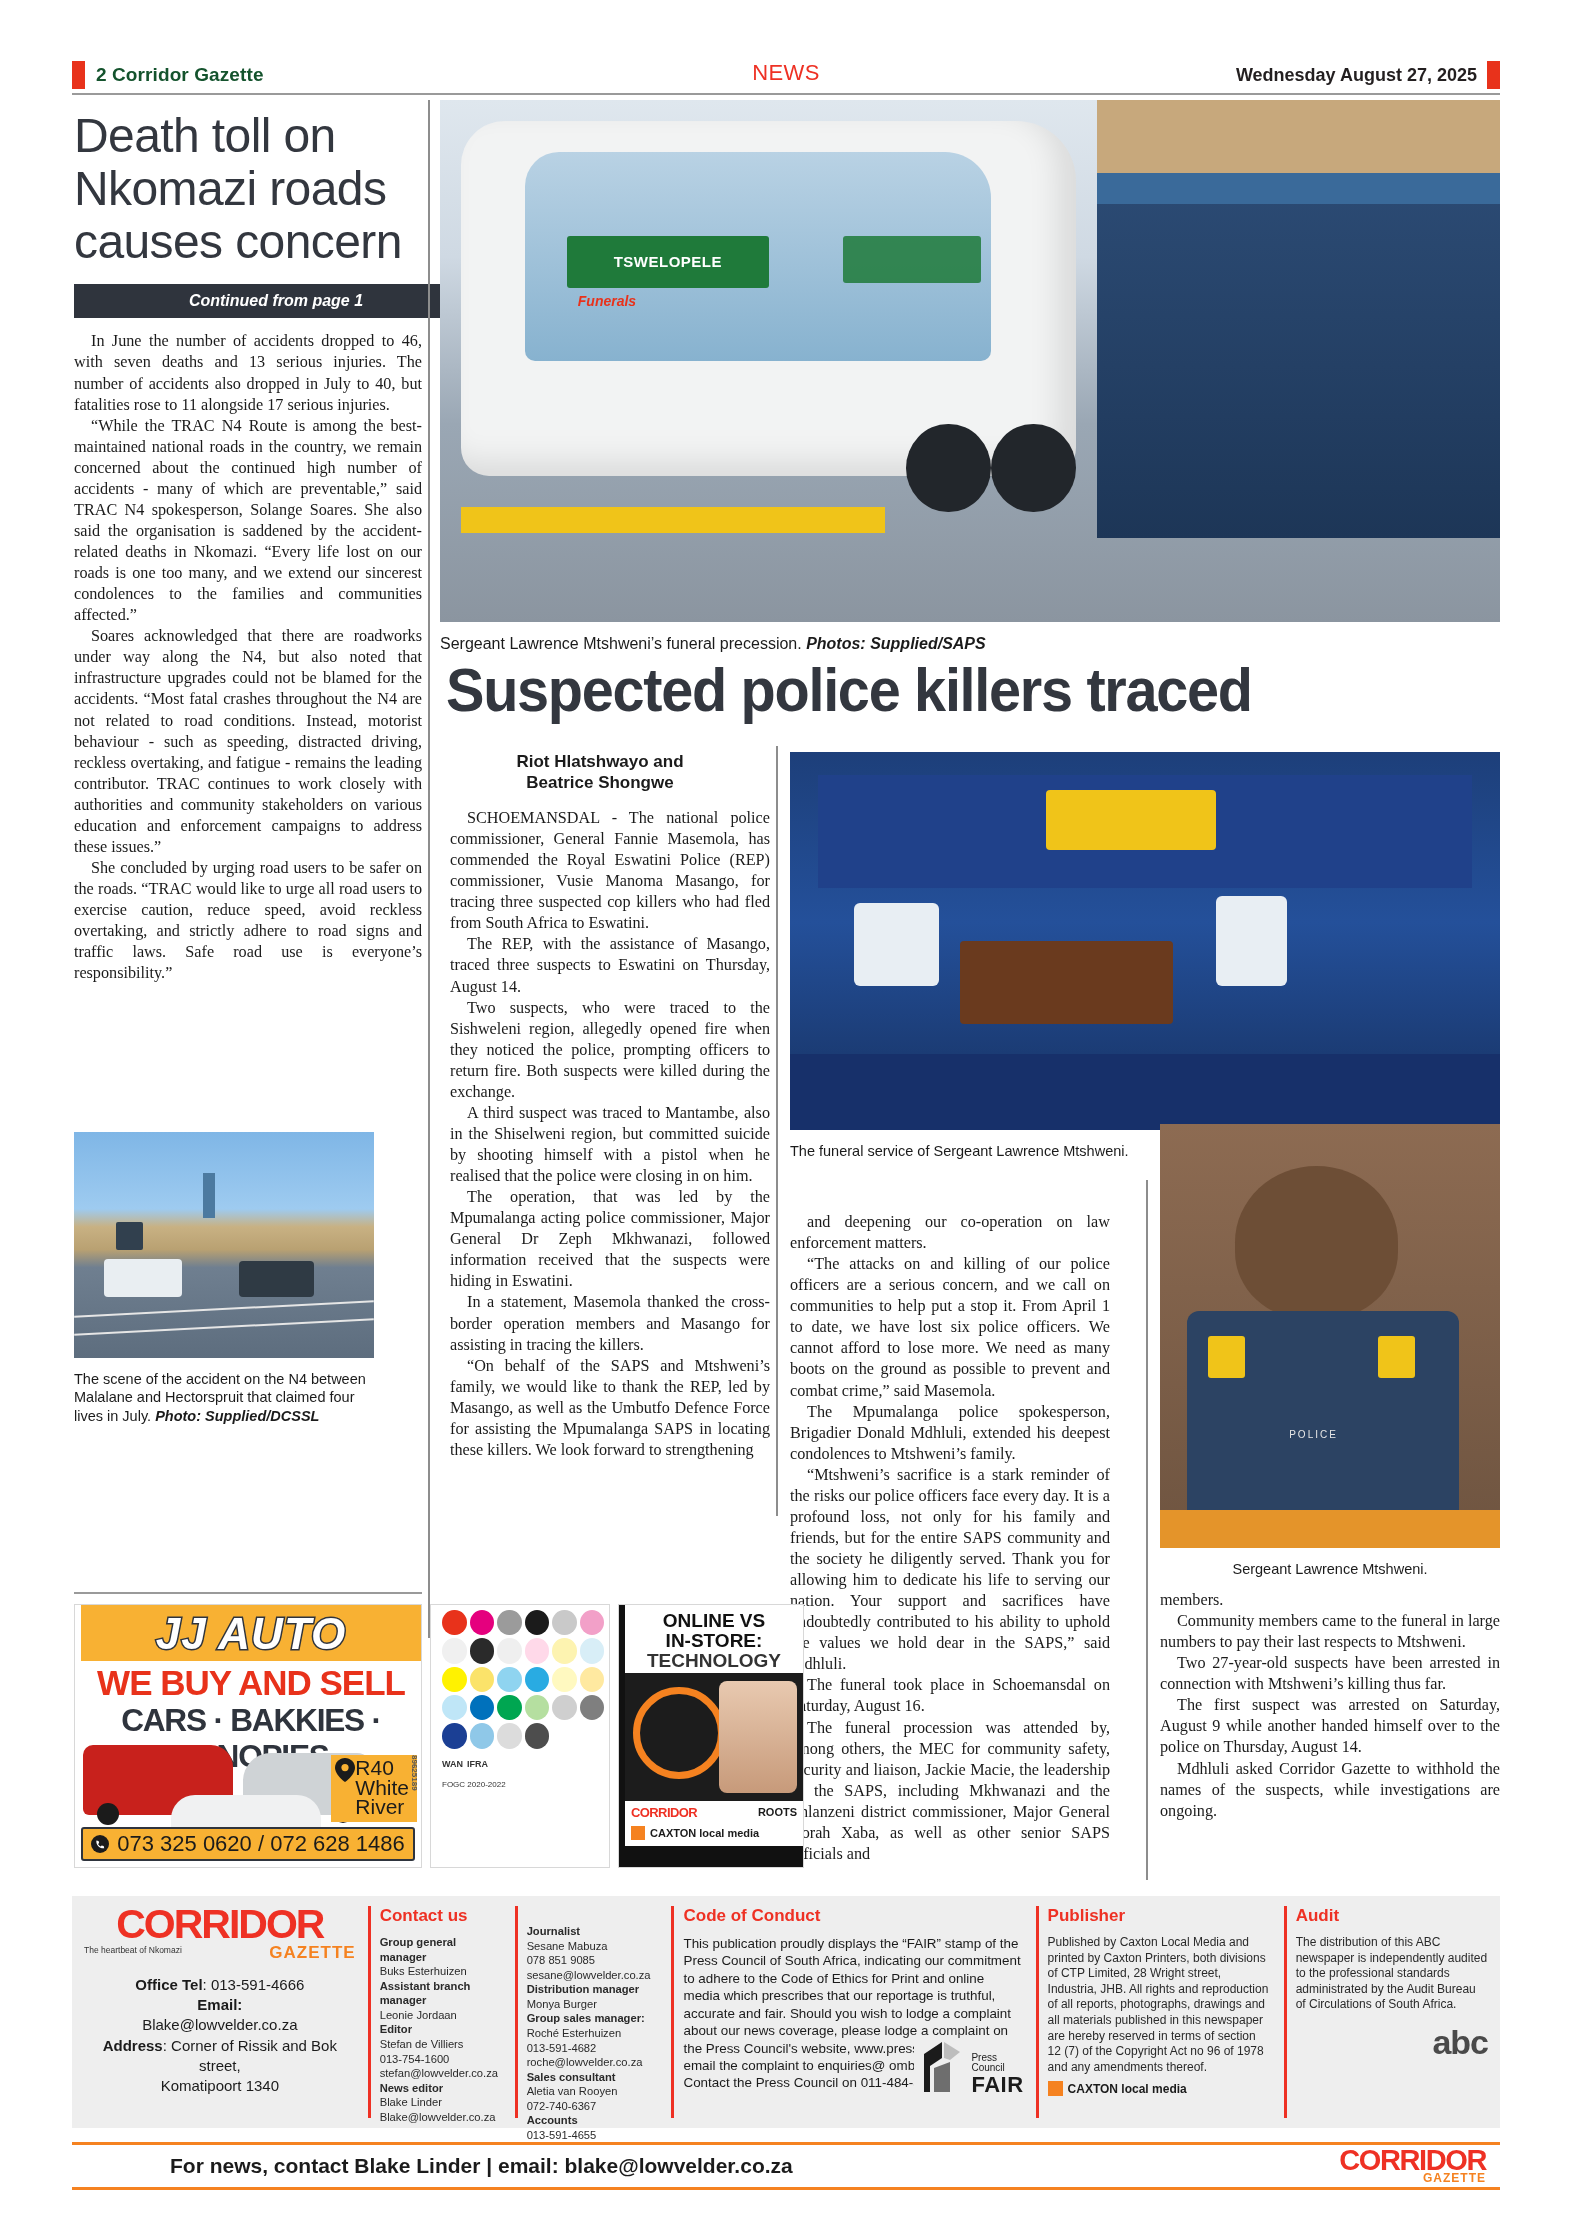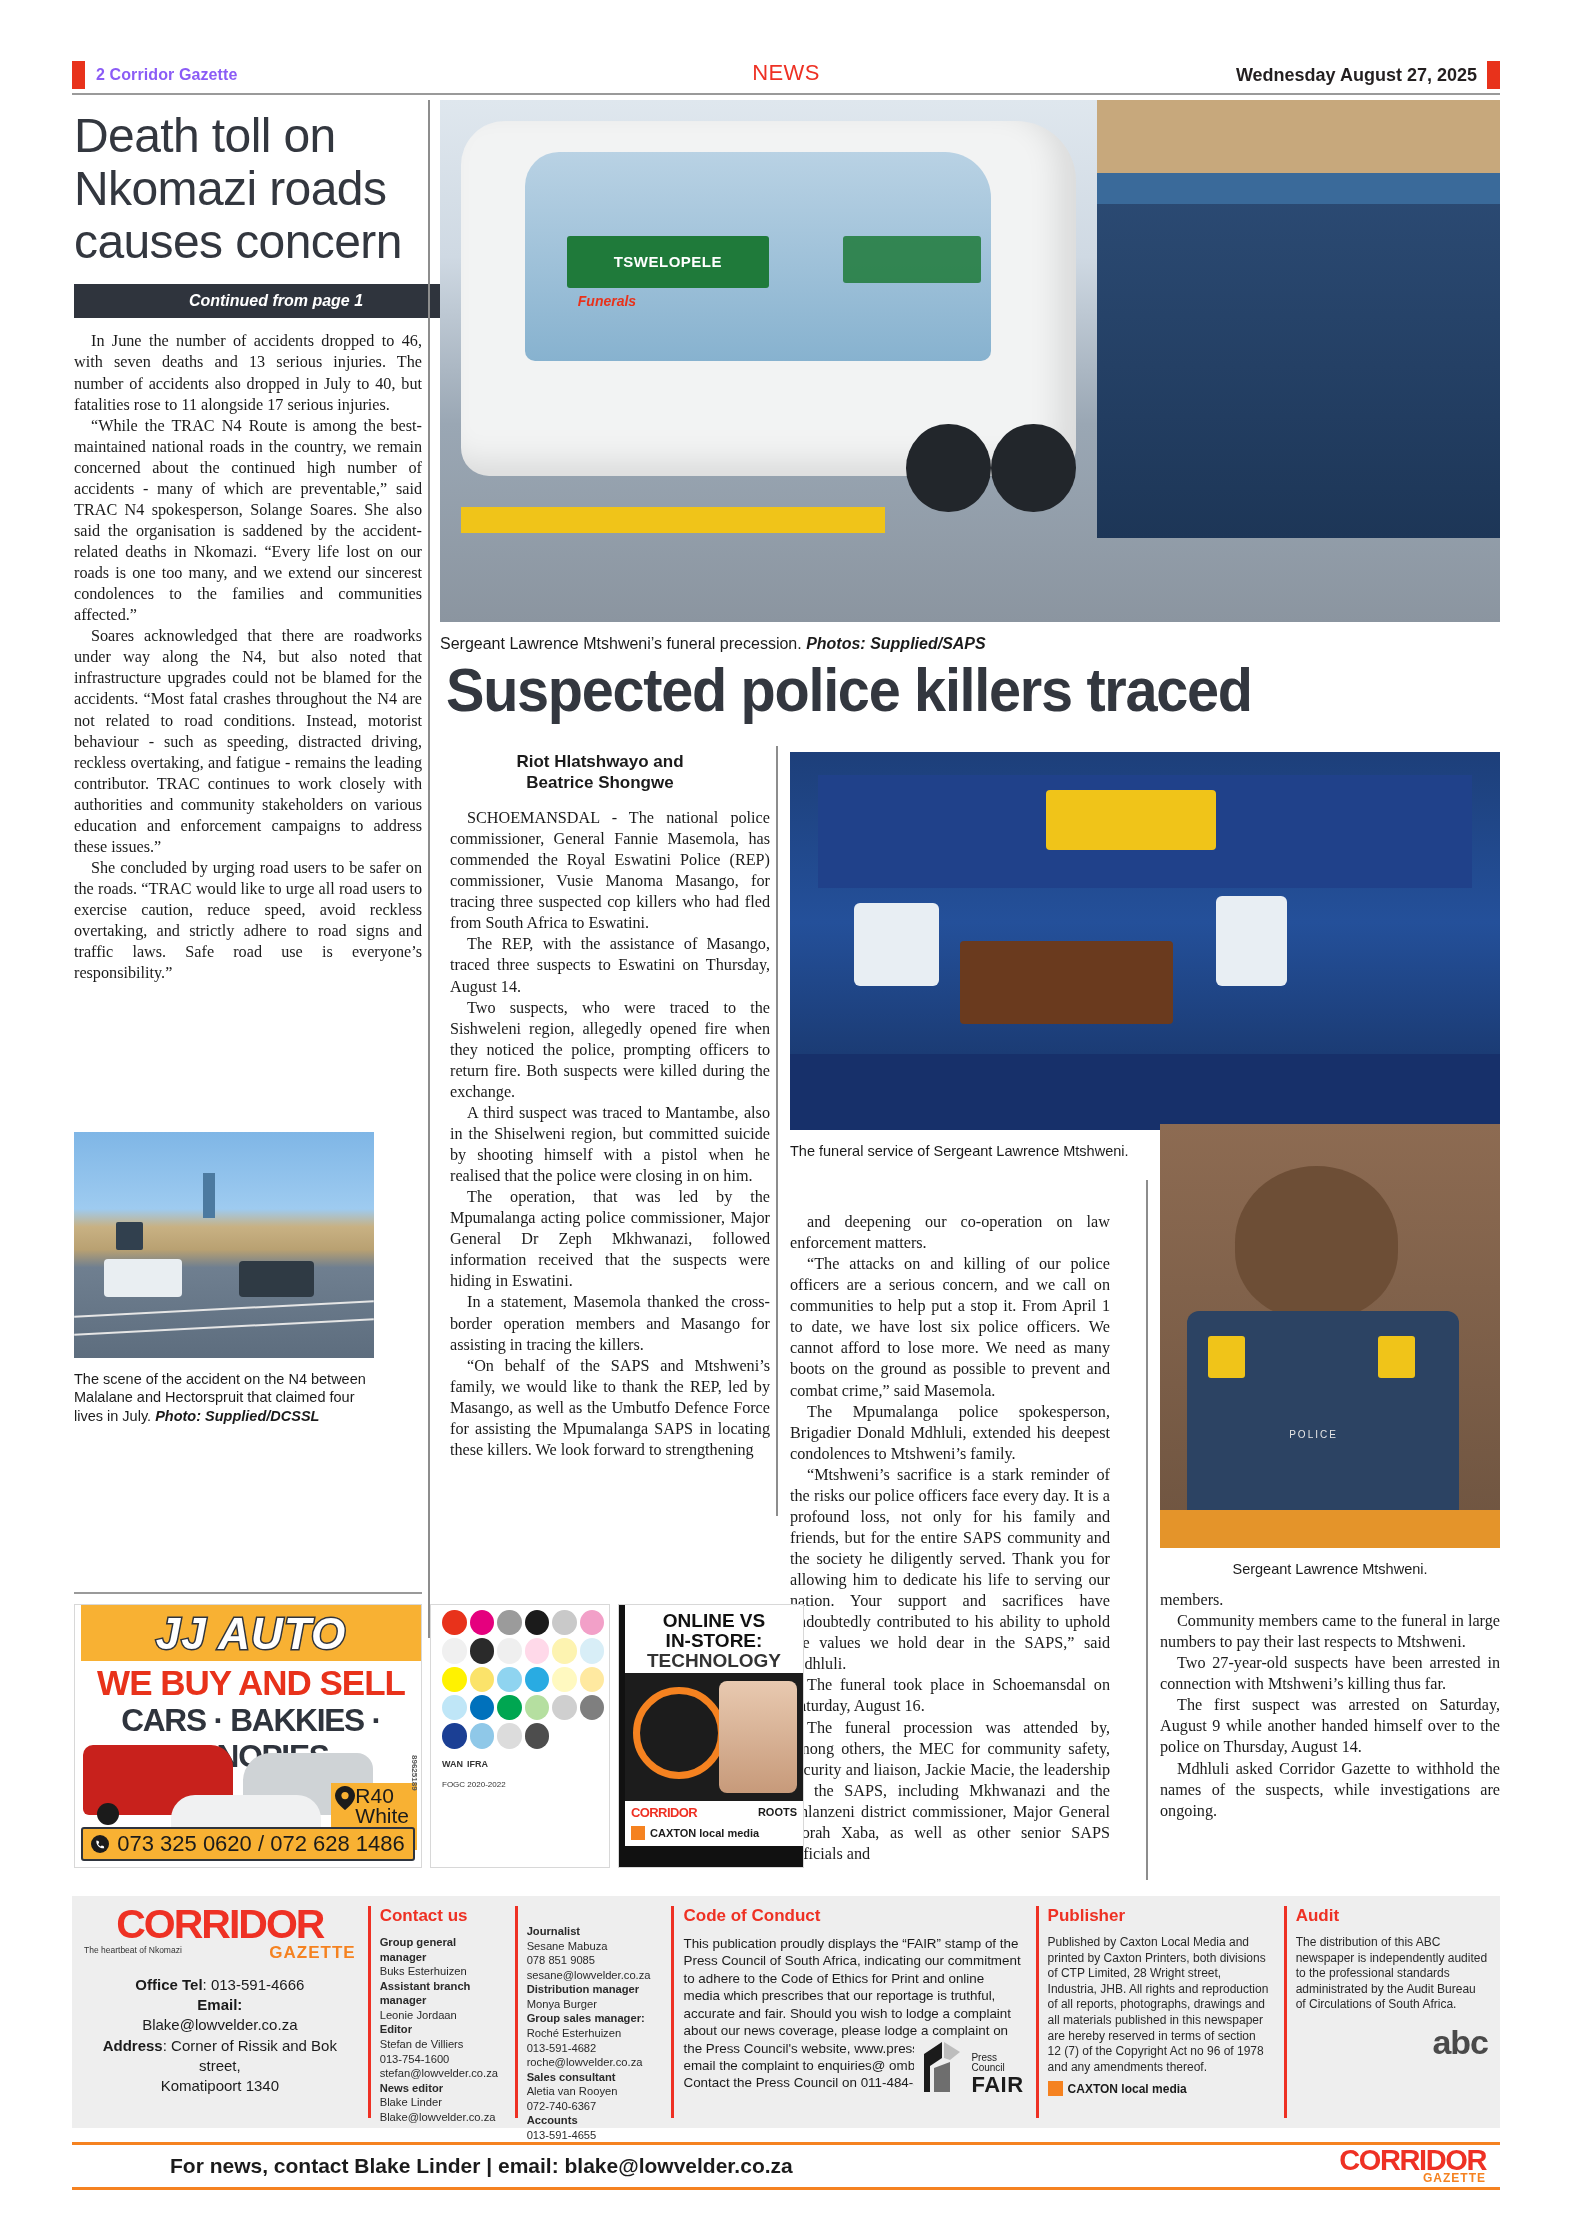--- a/index.html
+++ b/index.html
@@ -15,21 +15,21 @@
   .topbar {
     position: absolute; left: 72px; top: 58px; width: 1428px; height: 34px;
     display: flex; align-items: center;
   }
   .topbar-rule {
     position: absolute; left: 72px; top: 93px; width: 1428px; height: 2px;
     background: #9a9a9a;
   }
   .redtab { width: 13px; height: 28px; background: #e8321b; flex: 0 0 auto; }
   .folio {
-    font-size: 16px; font-weight: bold; color: #8b5cf6; margin-left: 11px;
+    font-size: 19px; font-weight: bold; color: #14532d; margin-left: 11px;
     letter-spacing: .1px;
   }
   .section-label {
     position: absolute; left: 0; right: 0; top: 60px; text-align: center;
     font-size: 22px; color: #ee3124; letter-spacing: .4px;
   }
   .dateline {
     margin-left: auto; font-size: 18px; font-weight: bold; color: #231f20;
     padding-right: 10px;
   }
@@ -90,21 +90,21 @@
   .jj-buy {
     text-align: center; font-size: 35px; font-weight: bold; color: #e8321b;
     letter-spacing: -1px; margin-top: 2px;
   }
   .jj-cars {
     text-align: center; font-size: 31px; font-weight: bold; color: #2f343d;
     letter-spacing: -1.2px; transform: scaleX(1.02);
   }
   .jj-pin {
     position: absolute; right: 4px; top: 150px; background: #f8b133;
-    padding: 3px 8px 5px 4px; display: flex; align-items: flex-start; margin-top: 28px;
+    padding: 3px 8px 5px 4px; display: flex; align-items: flex-start;
   }
   .jj-pin-txt { font-size: 21px; line-height: .94; color: #1b1b1b; }
   .jj-phone {
     position: absolute; left: 6px; right: 6px; bottom: 6px; height: 34px;
     background: #f8b133; border: 2px solid #2f343d; border-radius: 3px;
     display: flex; align-items: center; justify-content: center;
     font-size: 22px; color: #1b1b1b; gap: 8px;
   }
 
   .ad-online {

